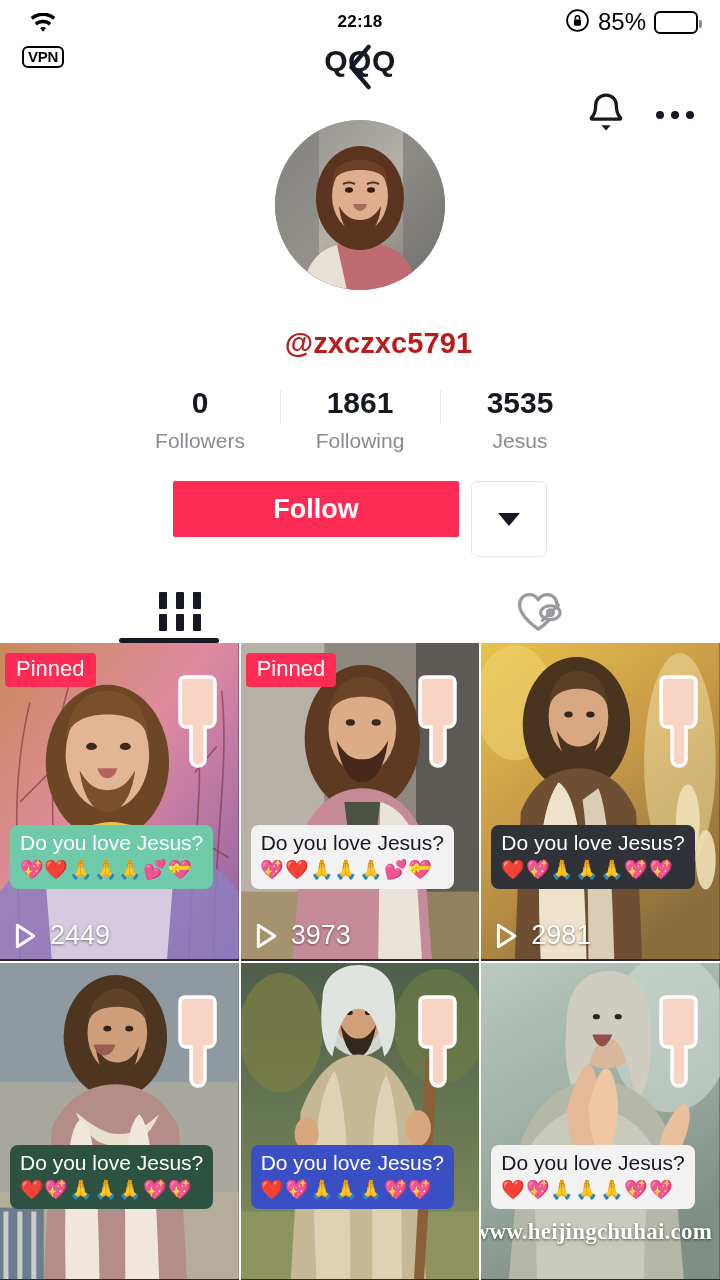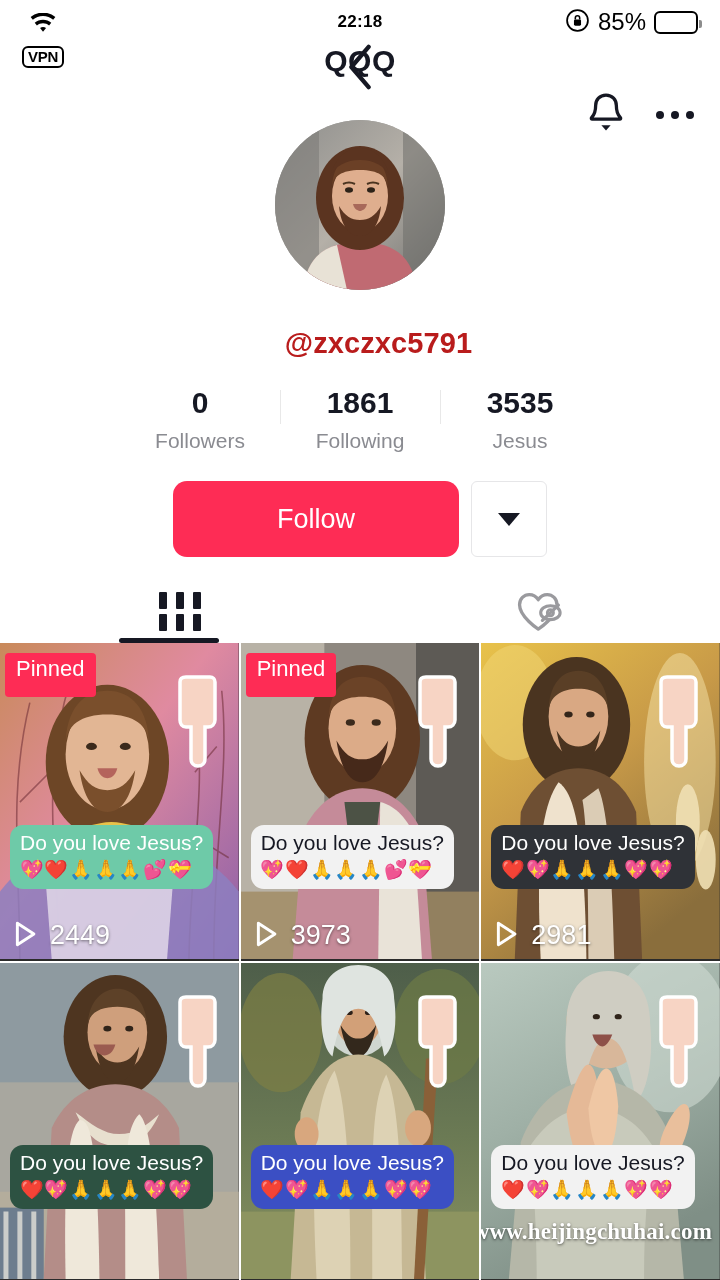--- a/index.html
+++ b/index.html
@@ -173,26 +173,26 @@
   }
 
   .actions {
     margin-top: 28px;
     display: flex;
     justify-content: center;
     gap: 12px;
   }
   .follow-btn {
     width: 286px;
-    height: 76px;
+    height: 56px;
     border: none;
-    border-radius: 14px;
+    border-radius: 2px;
     color: #fff;
     font-size: 27px;
-    font-weight: 400;
+    font-weight: 700;
     font-family: inherit;
     cursor: pointer;
   }
   .dropdown-btn {
     width: 76px;
     height: 76px;
     border: 1.5px solid #e6e6e8;
     border-radius: 6px;
     background: #fff;
     display: flex;
@@ -264,38 +264,38 @@
     cursor: pointer;
   }
   .tile-art { position: absolute; inset: 0; }
 
   .pinned-badge {
     position: absolute;
     top: 10px; left: 5px;
     color: #fff;
     font-size: 22px;
     font-weight: 500;
-    padding: 3px 11px 15px 11px;
+    padding: 3px 11px 5px 11px;
     border-radius: 4px;
     z-index: 4;
   }
 
   .hand-sticker {
     position: absolute;
     top: 30px; right: 16px;
     width: 46px; height: 96px;
     z-index: 4;
   }
 
   .caption {
     position: absolute;
     left: 10px;
     bottom: 72px;
     padding: 5px 10px 7px 10px;
-    border-radius: 13px;
+    border-radius: 8px;
     z-index: 3;
     max-width: 205px;
   }
   .caption-text {
     font-size: 21px;
     line-height: 26px;
     font-weight: 500;
     white-space: nowrap;
   }
   .caption-emoji {
@@ -305,20 +305,21 @@
     margin-top: 2px;
     display: block;
     white-space: nowrap;
   }
 
   .views {
     position: absolute;
     left: 12px;
     bottom: 10px;
     display: flex;
+    align-items: center;
     gap: 12px;
     z-index: 4;
   }
   .views-count {
     color: #fff;
     font-size: 27px;
     font-weight: 500;
     text-shadow: 0 1px 3px rgba(0,0,0,.5);
   }
 

